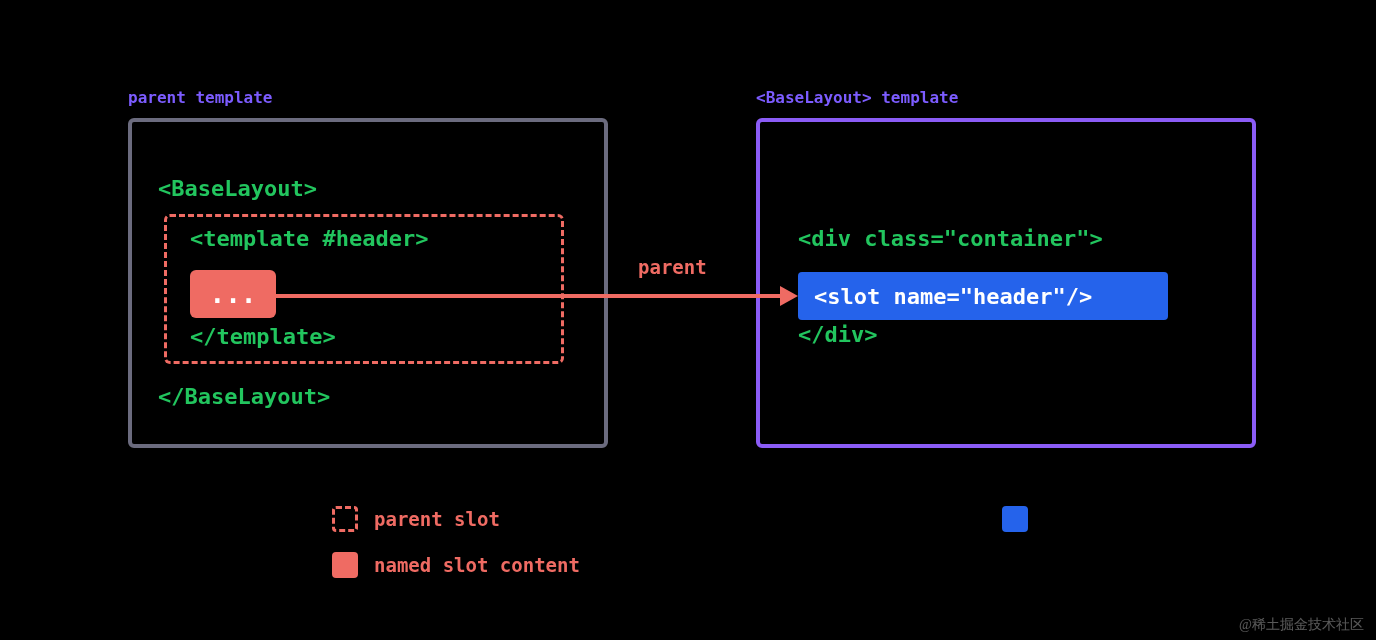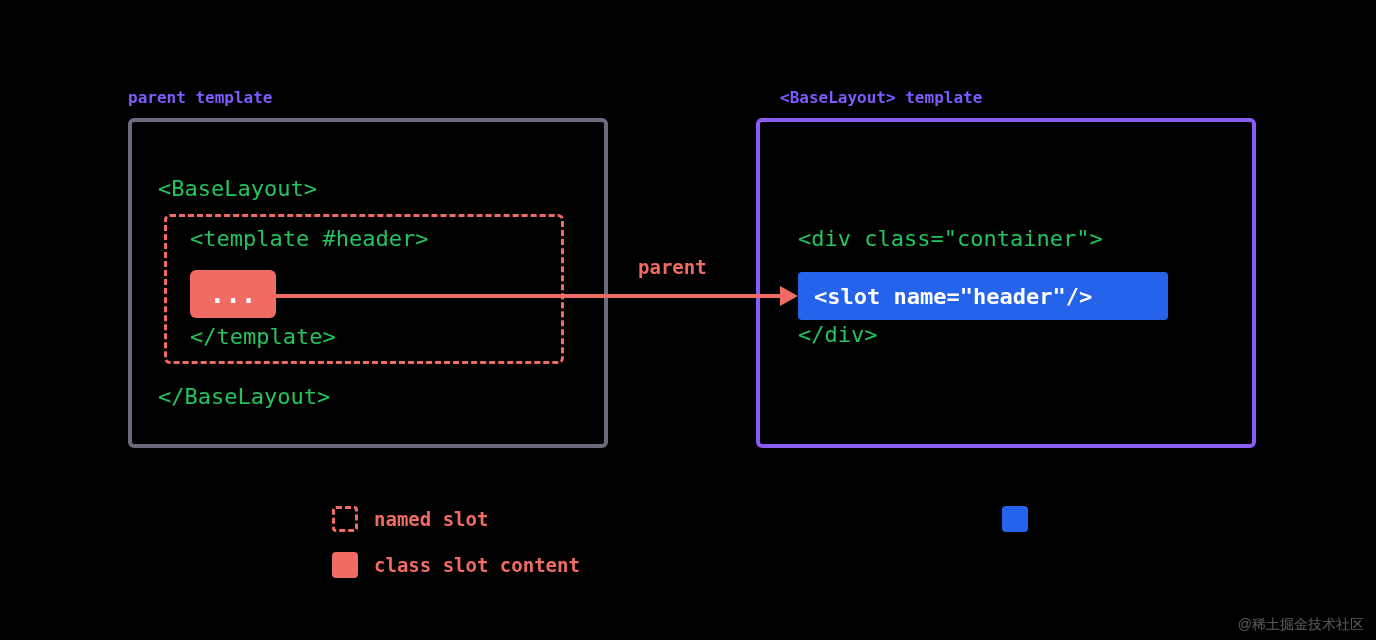--- a/index.html
+++ b/index.html
@@ -22,21 +22,21 @@
     border: 4px solid #6b6b7e;
     border-radius: 6px;
     background: transparent;
   }
   .box.right {
     border-color: #8b5cf6;
   }
   .code {
     position: absolute;
     font-size: 22px;
-    font-weight: 400;
+    font-weight: 700;
     white-space: nowrap;
   }
   .green { color: #22c55e; }
   .red { color: #22c55e; }
   .dashed-box {
     position: absolute;
     border: 3px dashed #ef6b63;
     border-radius: 6px;
   }
   .dots-block {
@@ -99,21 +99,21 @@
   .arrow-svg {
     position: absolute;
     pointer-events: none;
   }
   .watermark {
     position: absolute;
     right: 12px;
     bottom: 6px;
     color: rgba(255,255,255,0.35);
     font-size: 14px;
-    font-family: Liberation Sans, sans-serif;
+    font-family: Liberation Serif, serif;
   }
 </style>
 </head>
 <body>
 
 <div class="title" style="left:128px; top:88px;">parent template</div>
 
 <div class="box" style="left:128px; top:118px; width:480px; height:330px;"></div>
 
 <div class="code green" style="left:158px; top:176px;">&lt;BaseLayout&gt;</div>
@@ -121,44 +121,44 @@
 <div class="dashed-box" style="left:164px; top:214px; width:400px; height:150px;"></div>
 
 <div class="code red" style="left:190px; top:226px;">&lt;template #header&gt;</div>
 
 <div class="dots-block" style="left:190px; top:270px; width:86px; height:48px;">...</div>
 
 <div class="code red" style="left:190px; top:324px;">&lt;/template&gt;</div>
 
 <div class="code green" style="left:158px; top:384px;">&lt;/BaseLayout&gt;</div>
 
-<div class="title" style="left:756px; top:88px;margin-left:24px;">&lt;BaseLayout&gt; template</div>
+<div class="title" style="left:756px; top:88px;">&lt;BaseLayout&gt; template</div>
 
 <div class="box right" style="left:756px; top:118px; width:500px; height:330px;"></div>
 
 <div class="code green" style="left:798px; top:226px;">&lt;div class="container"&gt;</div>
 
 <div class="slot-block" style="left:798px; top:272px; width:370px; height:48px;">&lt;slot name="header"/&gt;</div>
 
 <div class="code green" style="left:798px; top:322px;">&lt;/div&gt;</div>
 
 <svg class="arrow-svg" style="left:276px; top:284px; width:522px; height:24px;" viewBox="0 0 522 24">
   <line x1="0" y1="12" x2="504" y2="12" stroke="#ef6b63" stroke-width="4"></line>
   <polygon points="504,2 522,12 504,22" fill="#ef6b63"></polygon>
 </svg>
 
 <div class="arrow-label" style="left:638px; top:256px;">parent</div>
 
 <div class="legend-row" style="left:332px; top:506px;">
   <div class="legend-swatch dashed-red"></div>
-  <div class="legend-text red">named slot</div>
+  <div class="legend-text red">parent slot</div>
 </div>
 
 <div class="legend-row" style="left:332px; top:552px;">
   <div class="legend-swatch solid-red"></div>
-  <div class="legend-text red">class slot content</div>
+  <div class="legend-text red">named slot content</div>
 </div>
 
 <div class="legend-row" style="left:1002px; top:506px;">
   <div class="legend-swatch solid-blue"></div>
 </div>
 
 <div class="watermark">@稀土掘金技术社区</div>
 
 </body></html>

